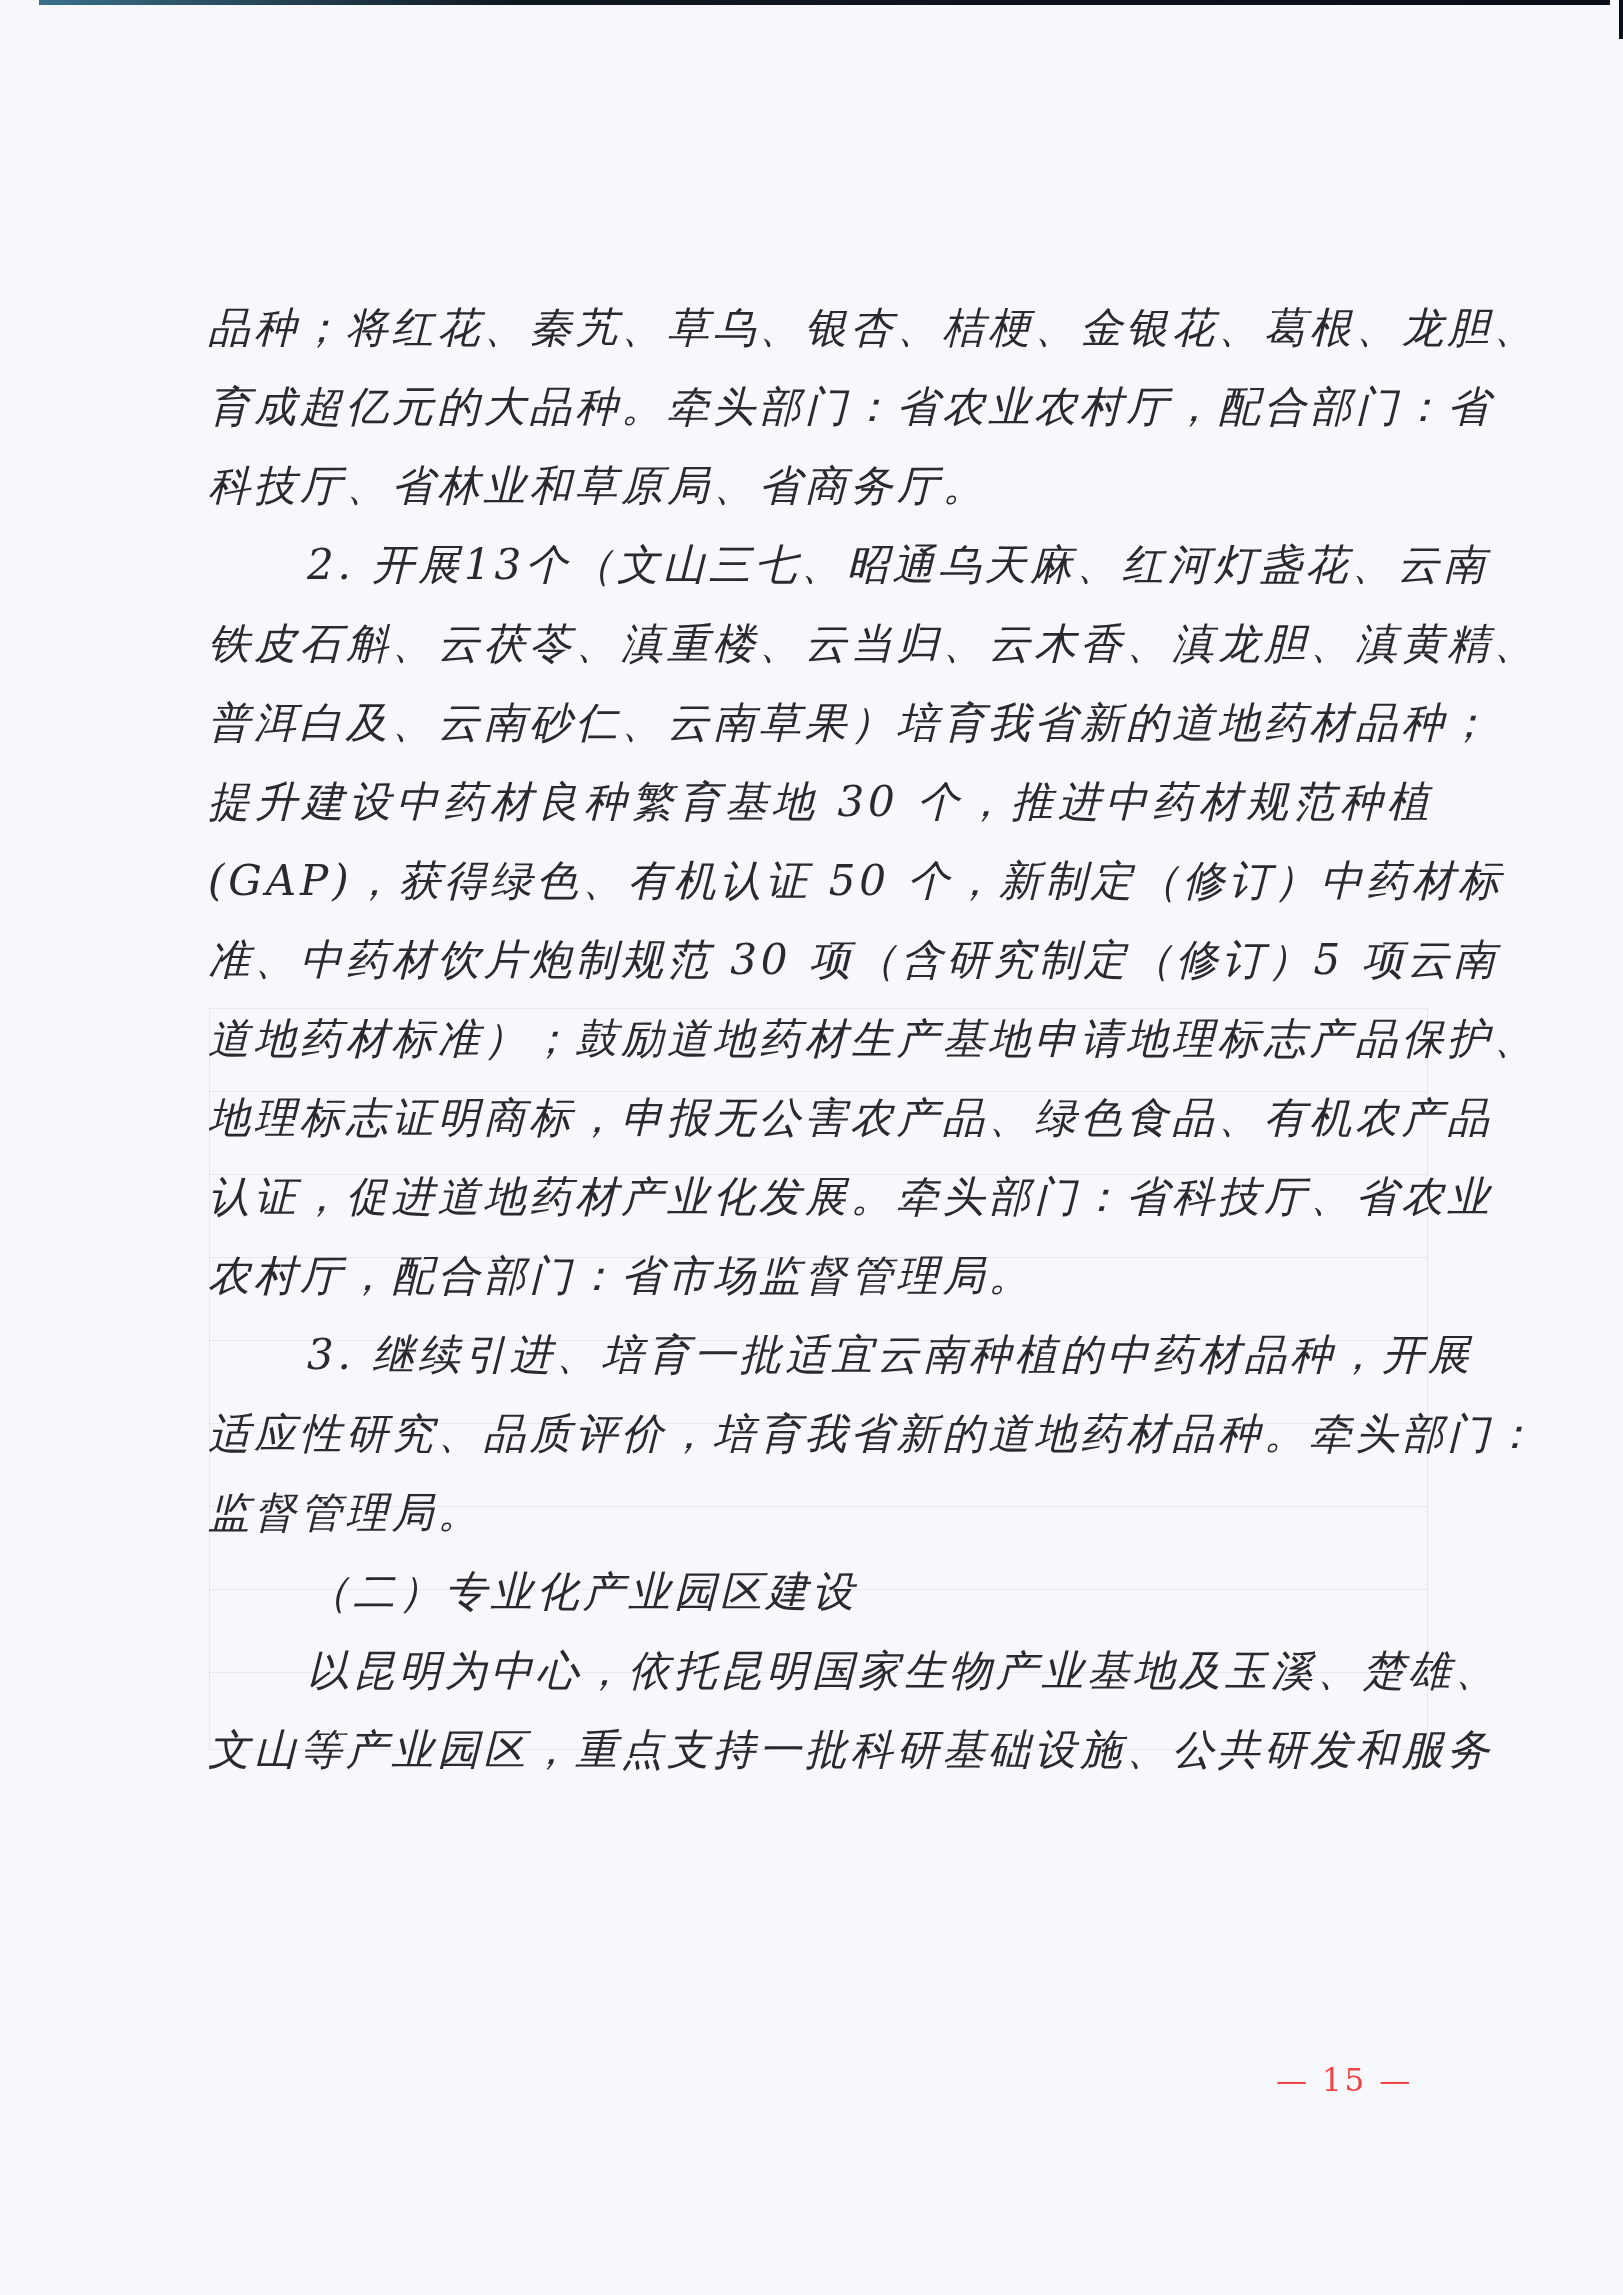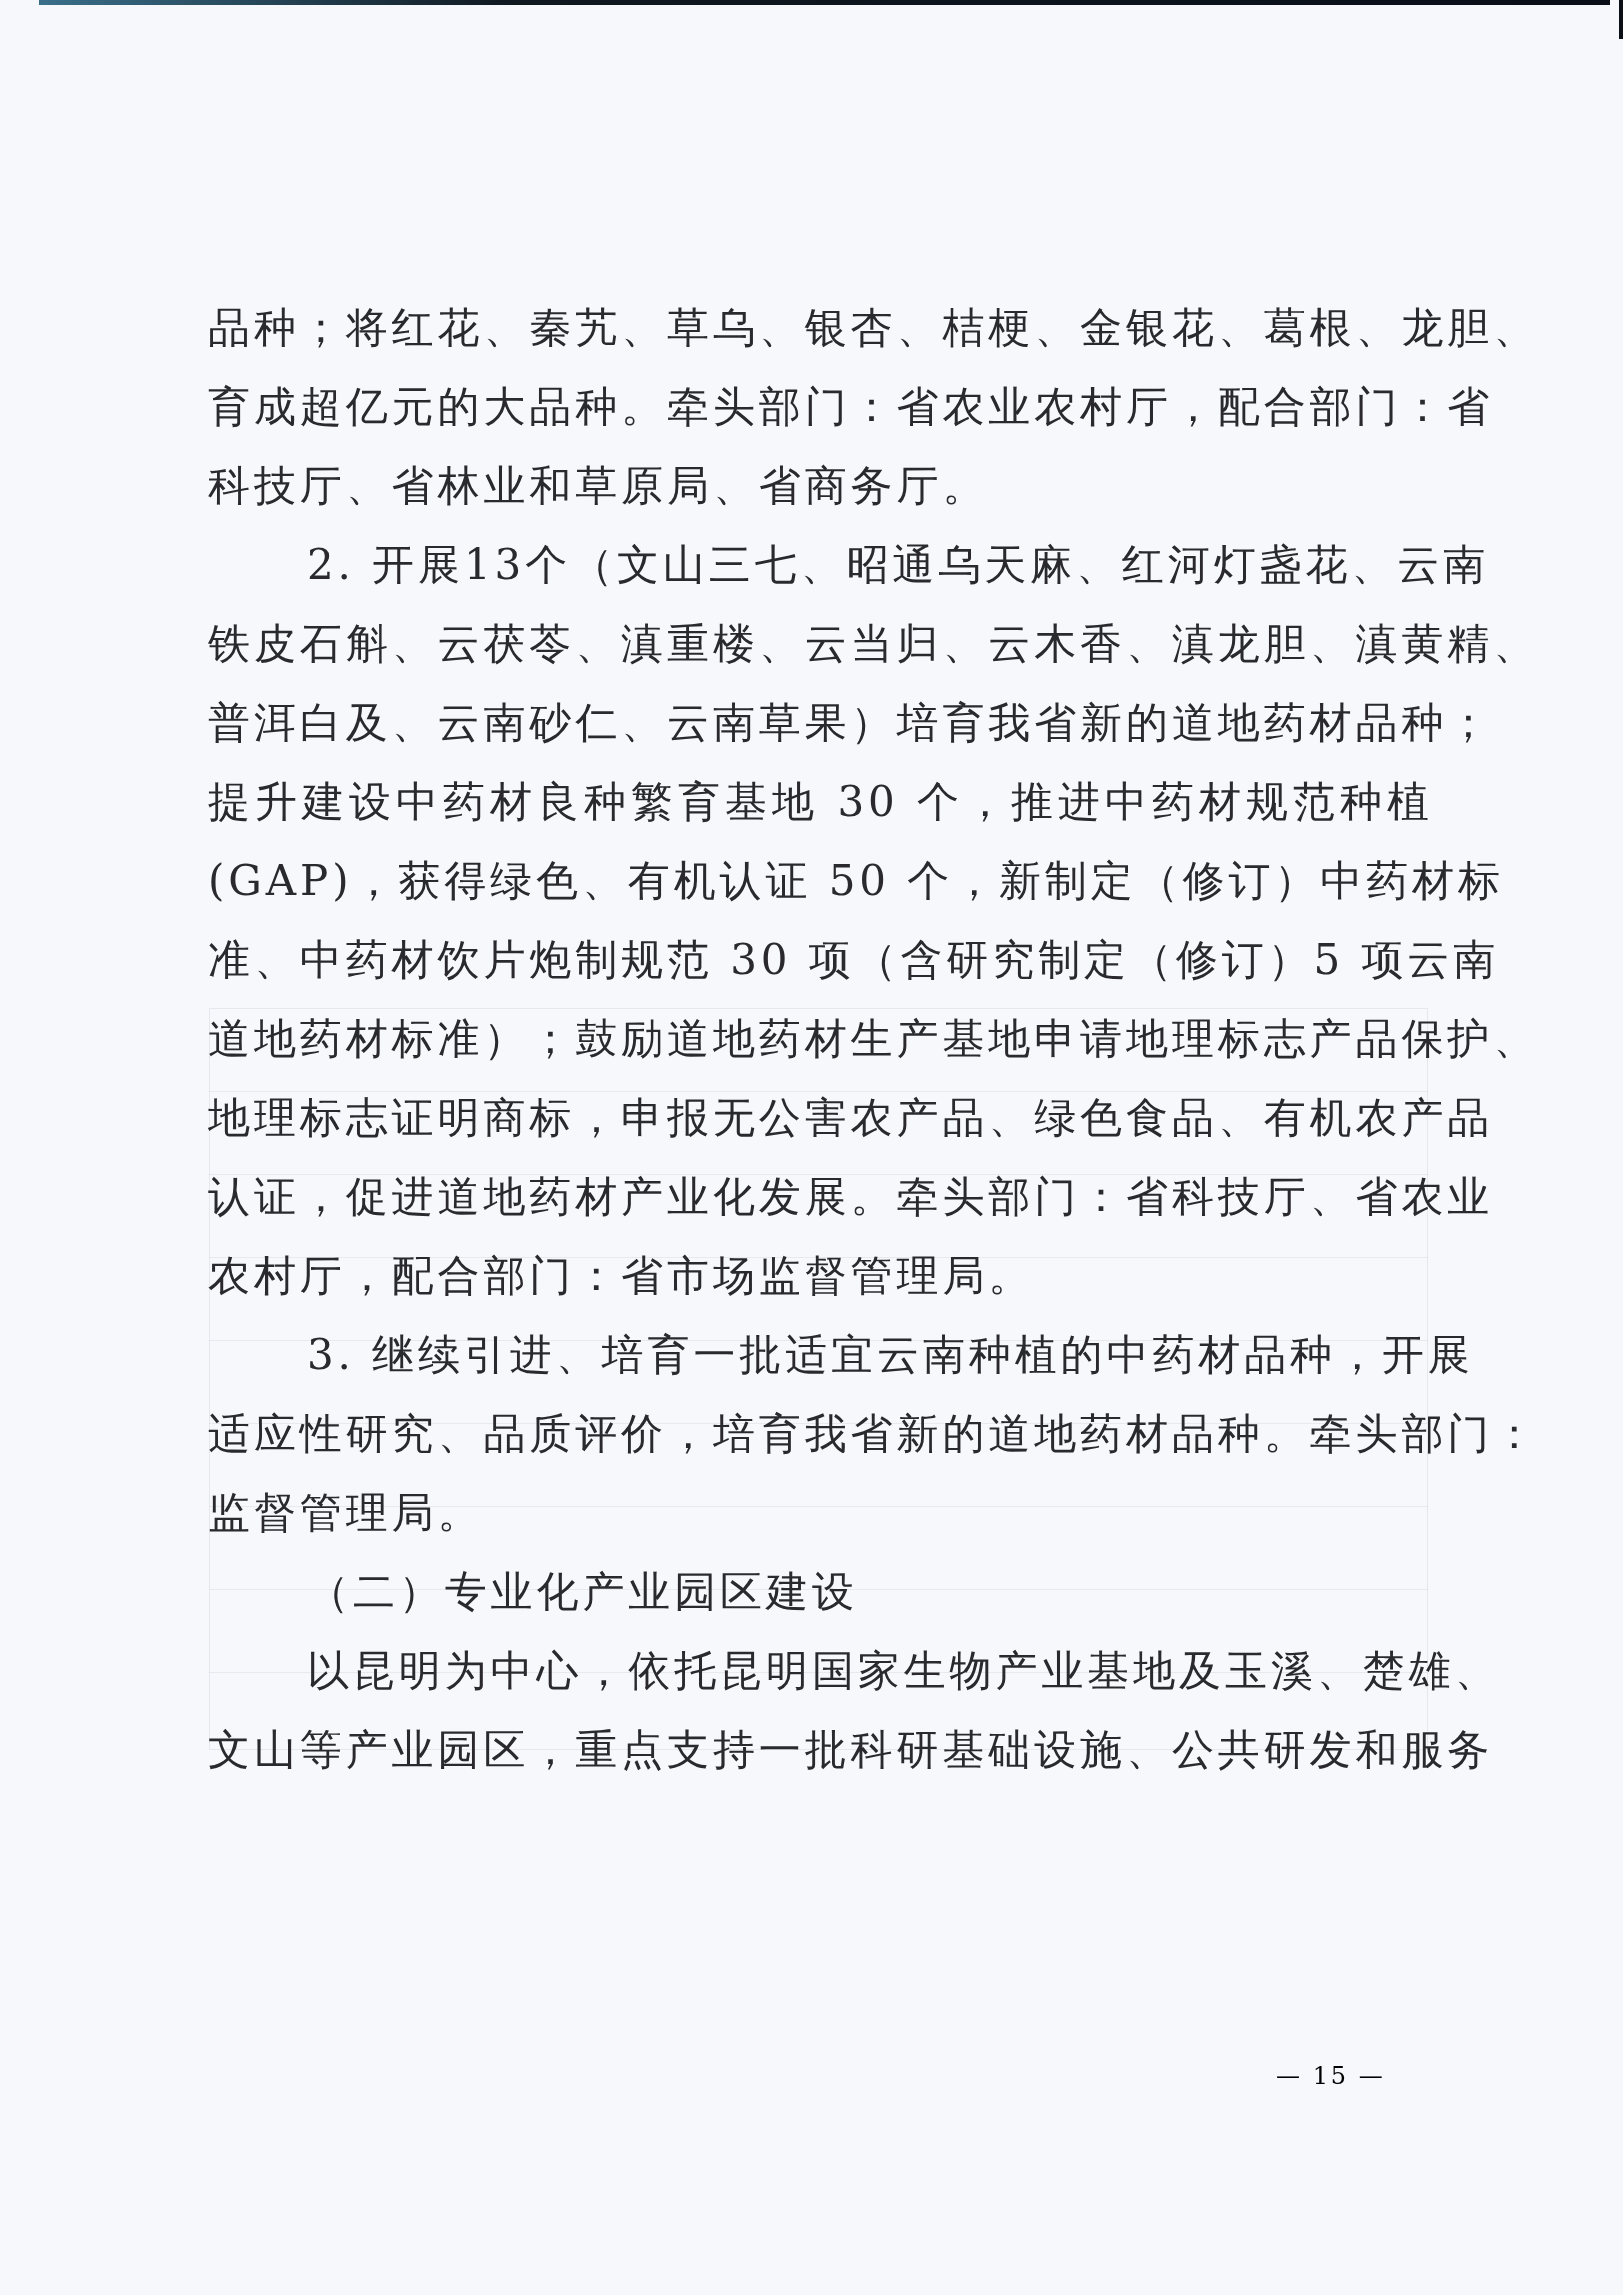--- a/index.html
+++ b/index.html
@@ -14,28 +14,28 @@
     position: absolute; left: 39px; top: 0; width: 1571px; height: 5.2px;
     background: linear-gradient(90deg, #3a6f8a 0%, #101820 30%, #0a0f18 100%);
   }
   .scan-edge-right {
     position: absolute; right: 0; top: 0; width: 5.2px; height: 39px; background: #0a0f18;
   }
   .page { position: absolute; left: 208px; top: 288px; width: 1225px; }
   .line {
     height: 79px; line-height: 79px;
     font-size: 42px; letter-spacing: 3.9px;
-    white-space: nowrap; text-align: justify; text-align-last: justify;
+    white-space: nowrap; text-align: justify; text-align-last: justify; font-style: italic;
   }
   .line.last { text-align-last: left; }
   .indent { padding-left: 99px; }
   .heading { font-weight: normal; }
   .page-number {
     position: absolute; left: 1276px; top: 2062px;
-    font-size: 24px; letter-spacing: 2.6px; color: #000000;
+    font-size: 31px; letter-spacing: 2.6px; color: #ef4444;
   }
   .ghost-table {
     position: absolute; left: 209px; top: 1008px; width: 1217px; height: 740px;
     border: 1.3px solid rgba(160,160,170,0.18);
     background:
       repeating-linear-gradient(180deg, transparent 0, transparent 82px, rgba(150,150,160,0.15) 82px, rgba(150,150,160,0.15) 83px);
     pointer-events: none;
   }
 </style>
 </head>

